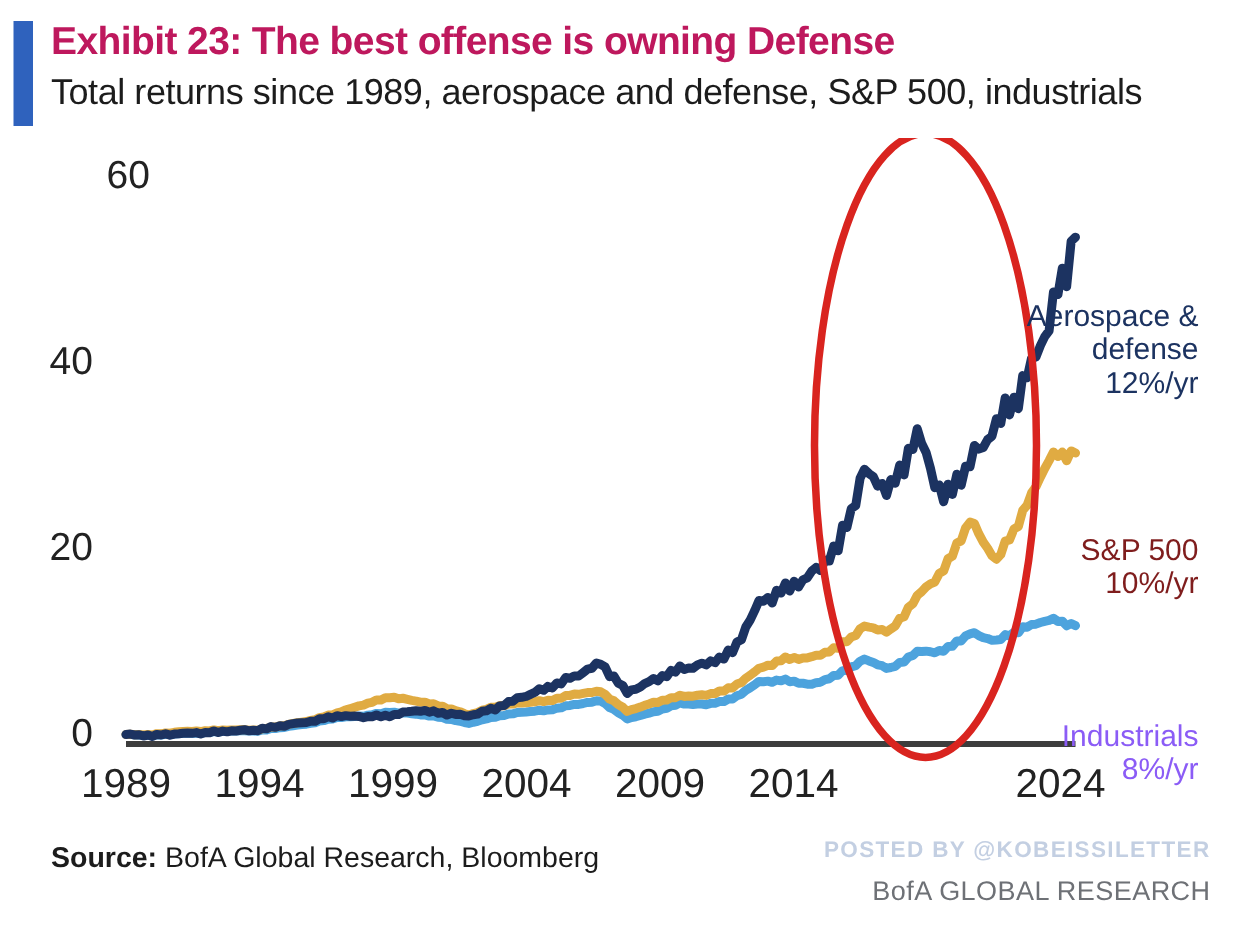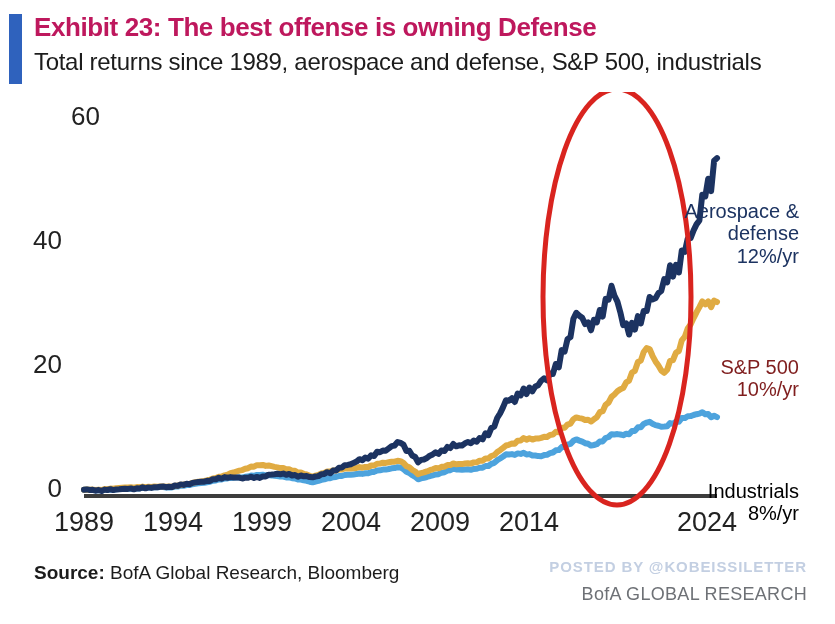--- a/index.html
+++ b/index.html
@@ -109,21 +109,21 @@
       <span>Aerospace &amp;</span>
       <span class="l2">defense</span>
       <span class="l2">12%/yr</span>
     </div>
 
     <div class="annot annot-spx" style="color: #7f1d1d;">
       <span>S&amp;P 500</span>
       <span class="l2">10%/yr</span>
     </div>
 
-    <div class="annot annot-ind" style="color: #000000;">
+    <div class="annot annot-ind" style="color: #8b5cf6;">
       <span>Industrials</span>
       <span class="l2">8%/yr</span>
     </div>
   </div>
 
   <div class="footer">
     <div class="source">
       <b>Source:</b><span> BofA Global Research, Bloomberg</span>
     </div>
     <div class="posted">POSTED BY @KOBEISSILETTER</div>

